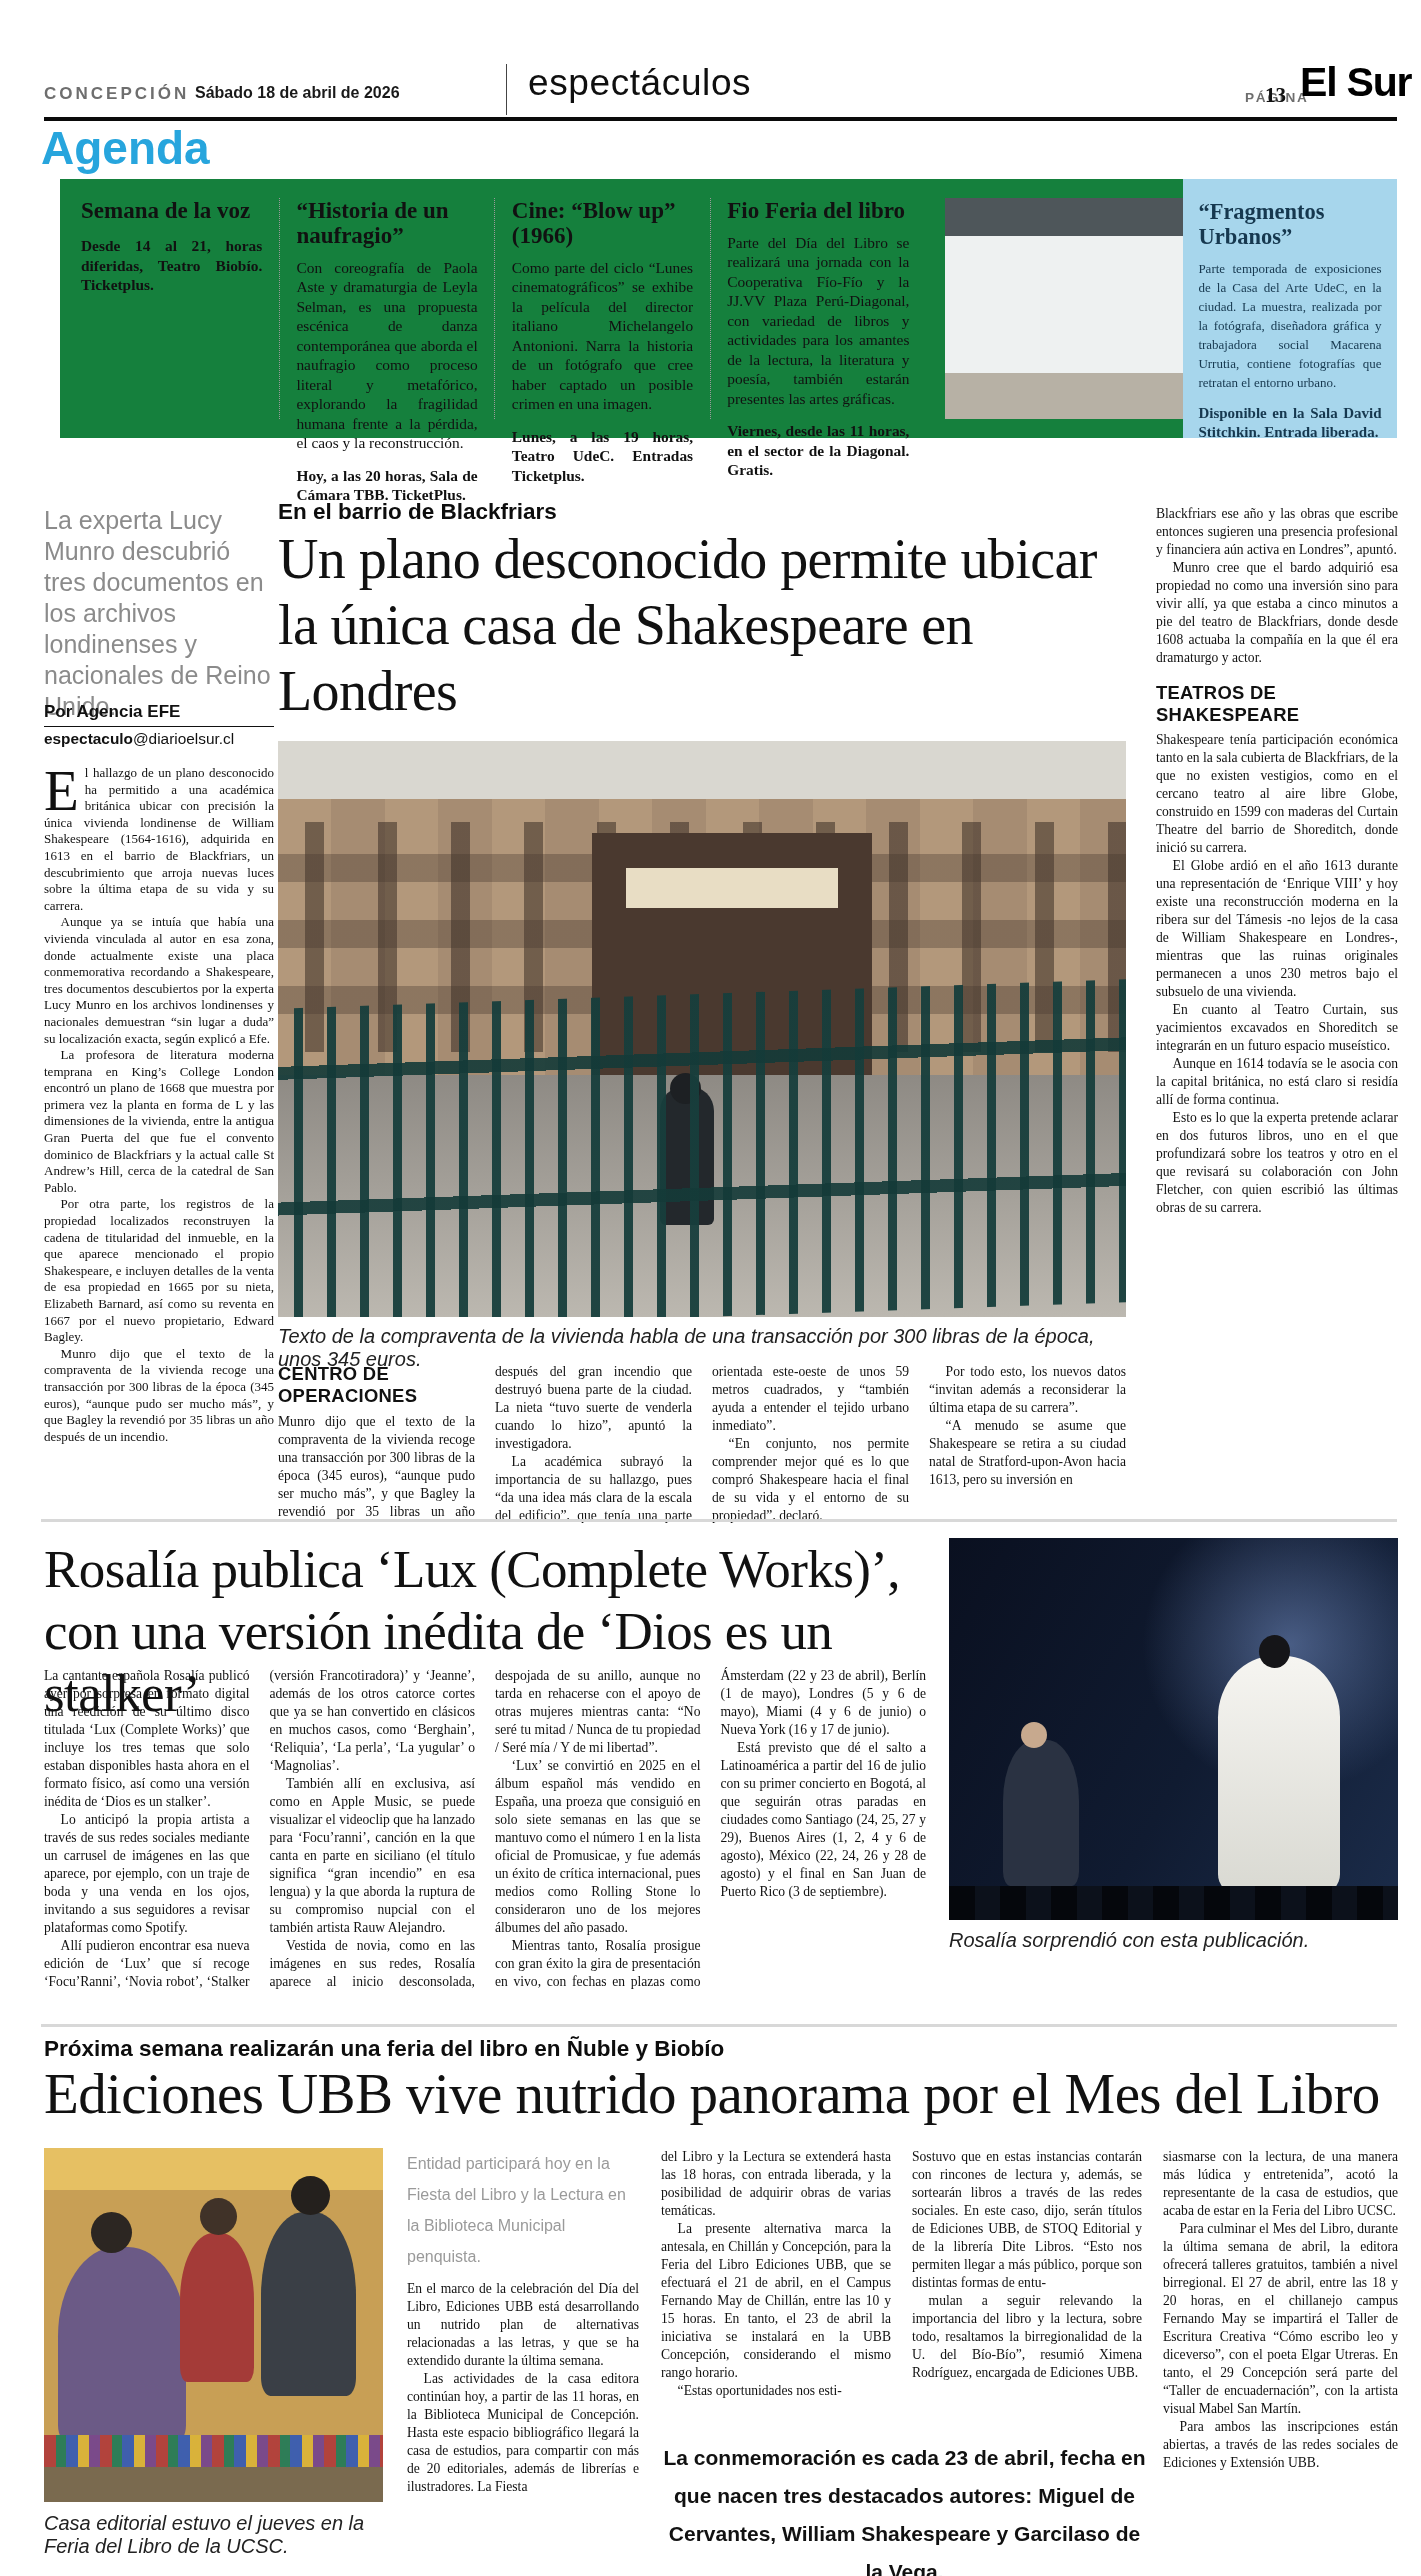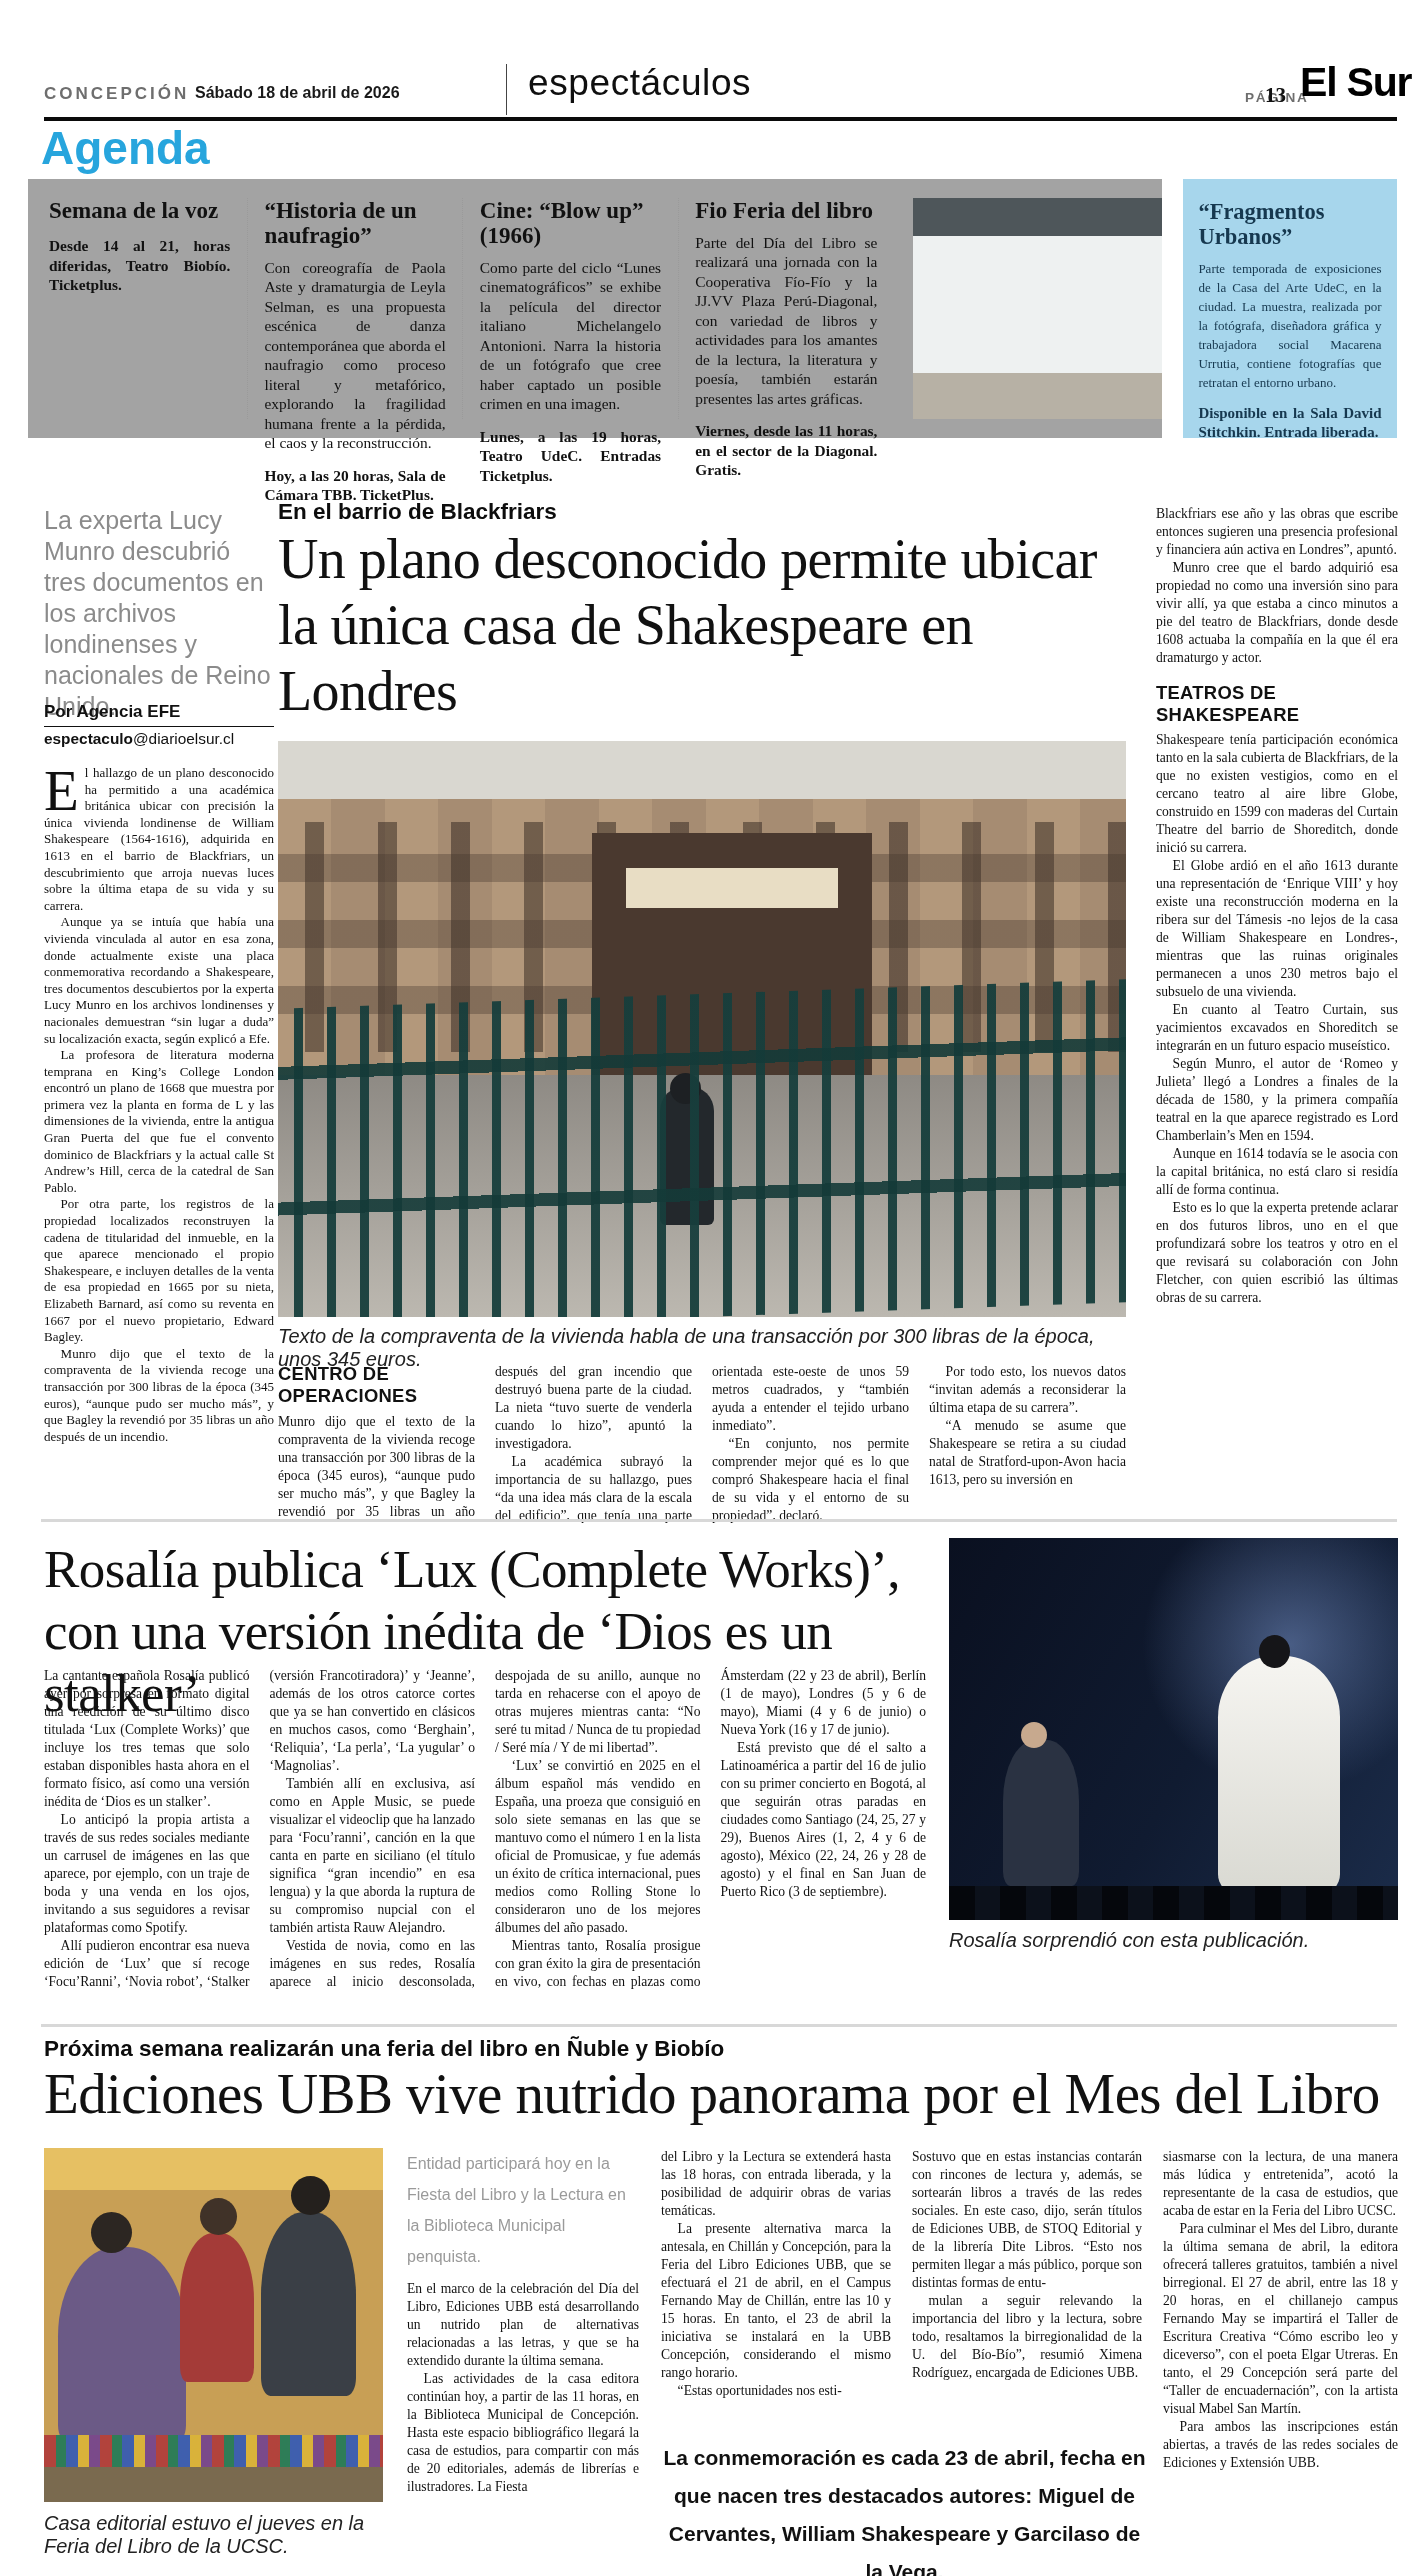--- a/index.html
+++ b/index.html
@@ -19,21 +19,21 @@
   .hdr-pagelabel{left:1197px;top:90px;font-family:"Liberation Sans",sans-serif;font-size:13.6px;
                  letter-spacing:1.8px;color:#6e6e6e;font-weight:700;padding-left:48px;}
   .hdr-pagenum{left:1265px;top:83px;font-size:21px;font-weight:700;}
   .hdr-logo{left:1300px;top:59px;font-family:"Liberation Sans",sans-serif;font-size:41px;
             font-weight:800;letter-spacing:-1.2px;color:#000;}
   .hdr-rule{left:44px;top:117px;width:1353px;height:4.1px;background:#0a0a0a;}
 
   
   .agenda-title{left:41px;top:121px;margin:0;font-family:"Liberation Sans",sans-serif;
                 font-size:46px;font-weight:800;color:var(--accent,#27a5dd);}
-  .agenda-box{left:28px;top:179px;width:1134px;height:259px;background:#a3a3a3;
+  .agenda-box{left:60px;top:179px;width:1134px;height:259px;background:#15803d;
               display:flex;box-sizing:border-box;padding:19px 0 19px 21px;}
   .ag-col{width:208px;padding-right:16.6px;margin-right:16.6px;border-right:1.8px dotted #9a9a9a;
           box-sizing:border-box;}
   .ag-col:nth-child(4){border-right:none;}
   .ag-title{margin:0 0 9.5px 0;font-size:23px;font-weight:700;line-height:25px;}
   .ag-body{font-size:15.4px;line-height:19.5px;text-align:justify;}
   .ag-info{font-size:15.4px;line-height:19.5px;font-weight:700;margin-top:13px;text-align:justify;}
   .ag-photo{width:249px;height:221px;margin-left:2.4px;background:#e2e6e6;position:relative;
             overflow:hidden;flex:none;}
   .g-ceil{left:0;top:0;width:100%;height:17%;background:#4e565a;}
@@ -233,21 +233,20 @@
   <div class="abs a1-right hidden-overflow">
     <div>
         <p class="para">Blackfriars ese año y las obras que escribe entonces sugieren una presencia profesional y financiera aún activa en Londres”, apuntó.</p>
         <p class="para">Munro cree que el bardo adquirió esa propiedad no como una inversión sino para vivir allí, ya que estaba a cinco minutos a pie del teatro de Blackfriars, donde desde 1608 actuaba la compañía en la que él era dramaturgo y actor.</p>
       </div>
     <h3 class="subhead">TEATROS DE SHAKESPEARE</h3>
     <div>
         <p class="para">Shakespeare tenía participación económica tanto en la sala cubierta de Blackfriars, de la que no existen vestigios, como en el cercano teatro al aire libre Globe, construido en 1599 con maderas del Curtain Theatre del barrio de Shoreditch, donde inició su carrera.</p>
         <p class="para">El Globe ardió en el año 1613 durante una representación de ‘Enrique VIII’ y hoy existe una reconstrucción moderna en la ribera sur del Támesis -no lejos de la casa de William Shakespeare en Londres-, mientras que las ruinas originales permanecen a unos 230 metros bajo el subsuelo de una vivienda.</p>
         <p class="para">En cuanto al Teatro Curtain, sus yacimientos excavados en Shoreditch se integrarán en un futuro espacio museístico.</p>
-        <p class="para">Según Munro, el autor de ‘Romeo y Julieta’ llegó a Londres a finales de la década de 1580, y la primera compañía teatral en la que aparece registrado es Lord Chamberlain’s Men en 1594.</p>
         <p class="para">Aunque en 1614 todavía se le asocia con la capital británica, no está claro si residía allí de forma continua.</p>
         <p class="para">Esto es lo que la experta pretende aclarar en dos futuros libros, uno en el que profundizará sobre los teatros y otro en el que revisará su colaboración con John Fletcher, con quien escribió las últimas obras de su carrera.</p>
       </div>
   </div>
 </section>
 
 <div class="abs divider" style="top:1519px;"></div>
 
 <section>
   <h1 class="abs a2-headline">Rosalía publica ‘Lux (Complete Works)’, con una versión inédita de ‘Dios es un stalker’</h1>

